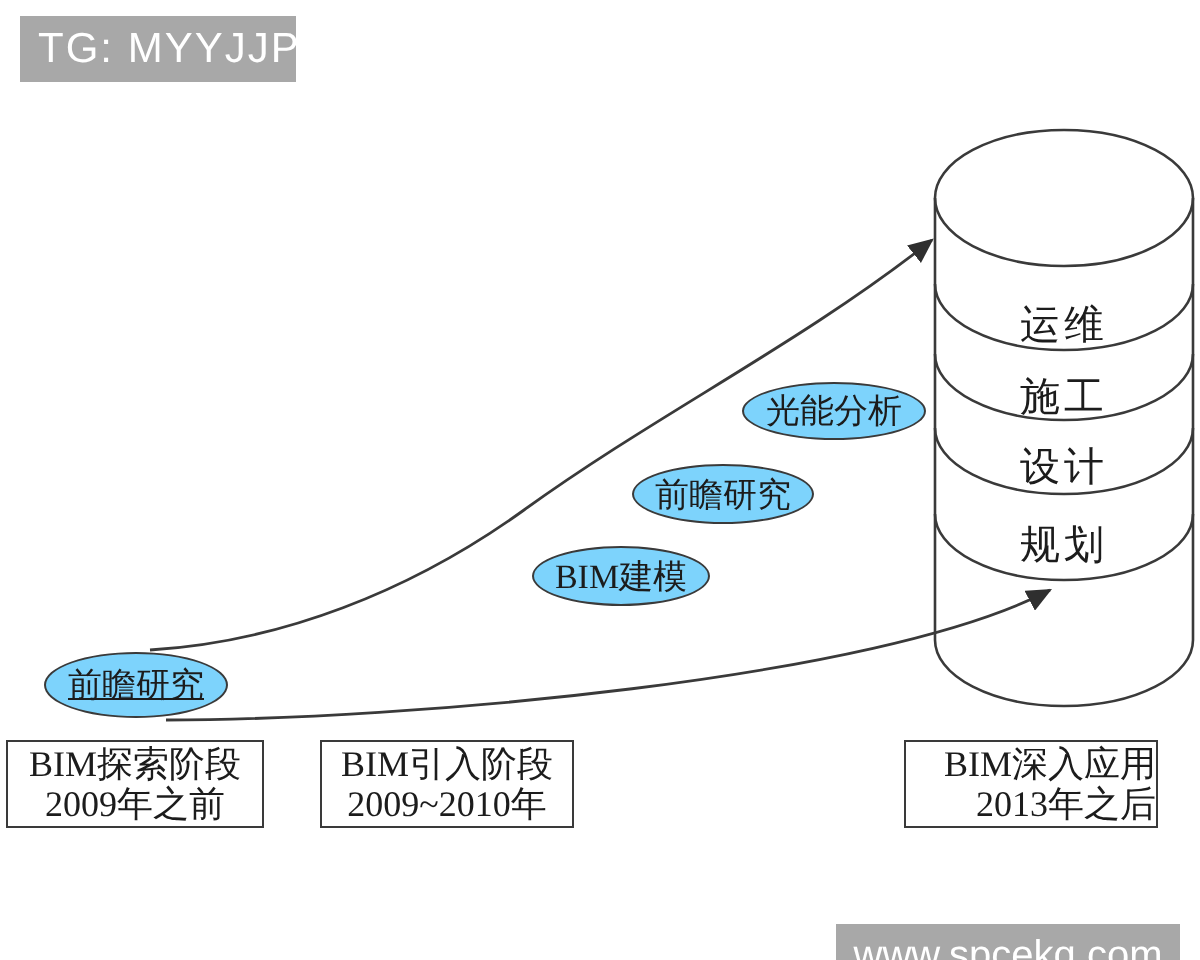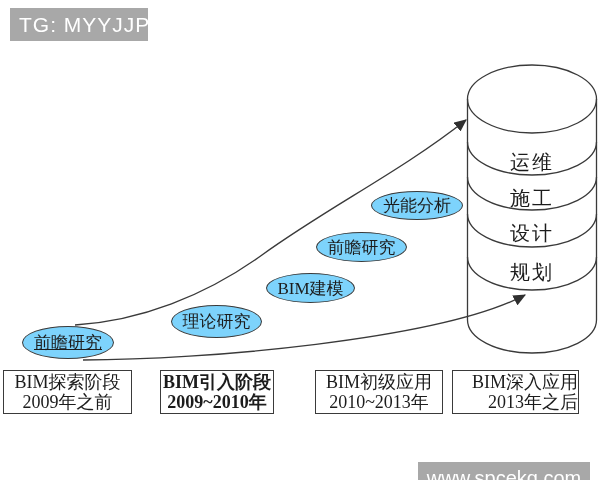--- a/index.html
+++ b/index.html
@@ -35,21 +35,21 @@
   .cl1{left:497px;top:185px;}
   .cl2{left:497px;top:220px;}
   .cl3{left:497px;top:259px;}
   .stage-box{
     position:absolute;z-index:2;top:370px;height:44px;background:#ffffff;
     border:1.4px solid #3a3a3a;box-sizing:border-box;
     display:flex;flex-direction:column;align-items:center;justify-content:center;
     font-size:18px;line-height:20px;text-align:center;white-space:nowrap;
   }
   .s0{left:3px;width:129px;}
-  .s1{left:160px;width:114px;font-weight:bold;}
+  .s1{left:160px;width:127px;}
   .s2{left:315px;width:128px;}
   .s3{left:452px;width:127px;align-items:flex-end;}
 </style>
 </head>
 <body>
 
 <div class="canvas">
 
   <svg class="linework" width="600" height="480" viewBox="0 0 600 480">
     <defs>
@@ -69,42 +69,37 @@
       <path d="M 467.5 177 A 64.5 33 0 0 0 596.5 177"></path>
       <path d="M 467.5 214 A 64.5 33 0 0 0 596.5 214"></path>
       <path d="M 467.5 257 A 64.5 33 0 0 0 596.5 257"></path>
       <path d="M 467.5 320 A 64.5 33 0 0 0 596.5 320"></path>
     </g>
   </svg>
 
   <div class="overlay-badge badge-top">TG: MYYJJPP</div>
 
   <div class="bubble b0">前瞻研究</div>
-  <div class="bubble b1">理论研究</div>
   <div class="bubble b2">BIM建模</div>
   <div class="bubble b3">前瞻研究</div>
   <div class="bubble b4">光能分析</div>
 
   <div class="cyl-label cl0">运维</div>
   <div class="cyl-label cl1">施工</div>
   <div class="cyl-label cl2">设计</div>
   <div class="cyl-label cl3">规划</div>
 
   <div class="stage-box s0">
     <span>BIM探索阶段</span>
     <span>2009年之前</span>
   </div>
   <div class="stage-box s1">
     <span>BIM引入阶段</span>
     <span>2009~2010年</span>
   </div>
-  <div class="stage-box s2">
-    <span>BIM初级应用</span>
-    <span>2010~2013年</span>
-  </div>
   <div class="stage-box s3">
     <span>BIM深入应用</span>
     <span>2013年之后</span>
   </div>
 
   <div class="overlay-badge badge-bottom">www.spcekq.com</div>
 
 </div>
 
 </body></html>

